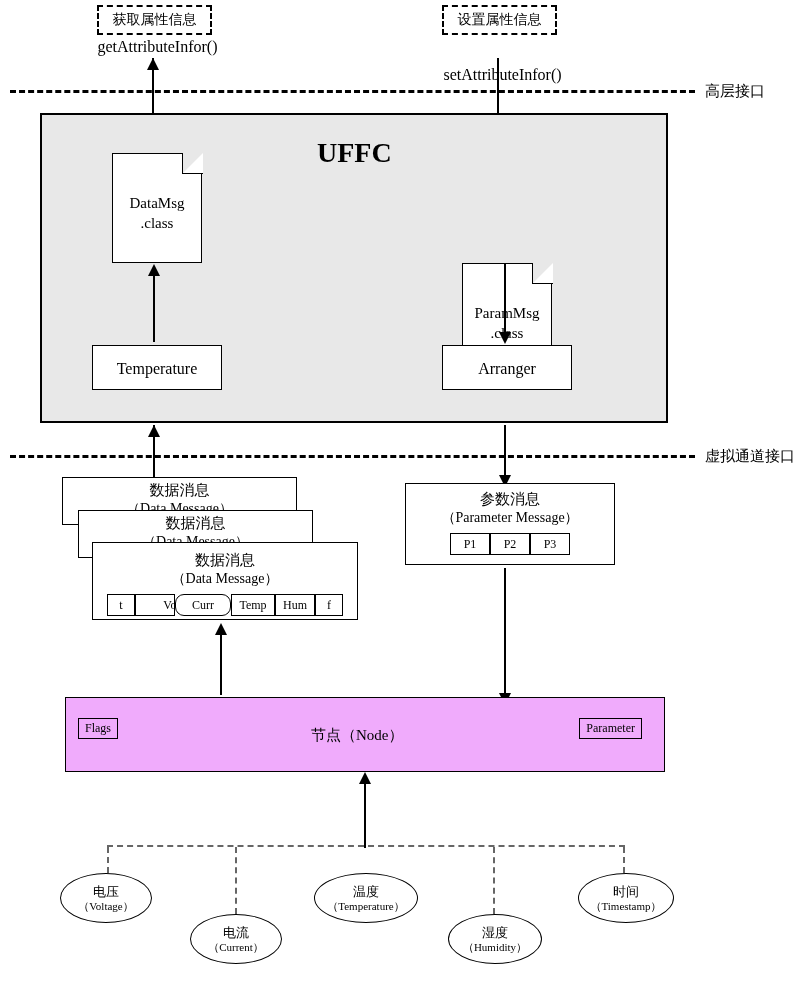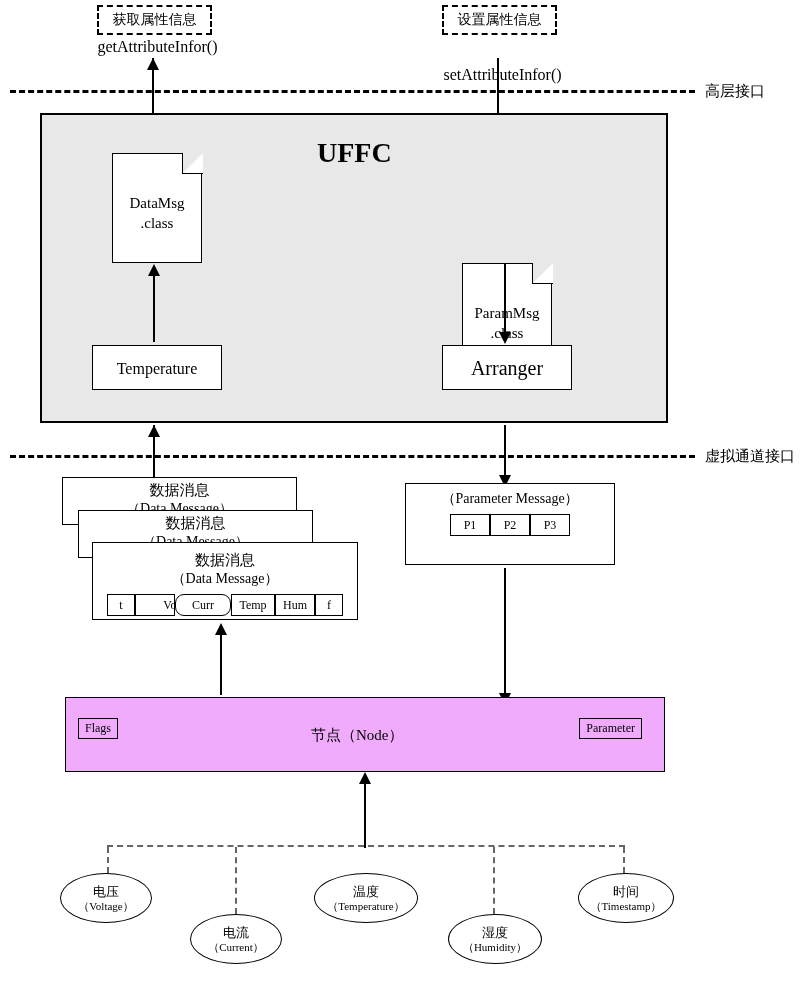--- a/index.html
+++ b/index.html
@@ -209,21 +209,21 @@
 
   <div class="abs document" style="left:420px; top:38px; width:90px; height:110px;">
     <div class="doc-text">
       <span>ParamMsg</span><br>
       <span>.class</span>
     </div>
   </div>
 
   <div class="abs box" style="left:50px; top:230px; width:130px; height:45px; line-height:45px; font-size:16px;">Temperature</div>
 
-  <div class="abs box" style="left:400px; top:230px; width:130px; height:45px; line-height:45px; font-size:20px;text-align:center;">Arranger</div>
+  <div class="abs box" style="left:400px; top:230px; width:130px; height:45px; line-height:45px; font-size:16px;text-align:center;">Arranger</div>
 </div>
 
 <div class="arrow-line" style="left:153px; top:274px; width:2px; height:68px;"></div>
 <div class="arrow-head-up" style="left:148px; top:264px;"></div>
 
 <div class="arrow-line" style="left:504px; top:264px; width:2px; height:70px;"></div>
 <div class="arrow-head-down" style="left:499px; top:332px;"></div>
 
 <div class="dashed-line" style="left:10px; top:455px; width:685px;"></div>
 <div class="side-label" style="left:705px; top:447px;">虚拟通道接口</div>
@@ -249,20 +249,21 @@
     <div class="cell" style="width:28px;">t</div>
     <div class="cell" style="width:40px;padding-left:33px;">Vol</div>
     <div class="cell" style="width:56px;border-radius:9px;">Curr</div>
     <div class="cell" style="width:44px;">Temp</div>
     <div class="cell" style="width:40px;">Hum</div>
     <div class="cell" style="width:28px;">f</div>
   </div>
 </div>
 
 <div class="abs msg-box" style="left:405px; top:483px; width:210px; height:82px; padding-top:6px;">
+  <div class="msg-title-cn">参数消息</div>
   <div class="msg-title-en">（Parameter Message）</div>
   <div class="cell-row" style="margin: 6px auto 0; width: fit-content;">
     <div class="cell" style="width:40px;">P1</div>
     <div class="cell" style="width:40px;">P2</div>
     <div class="cell" style="width:40px;">P3</div>
   </div>
 </div>
 
 <div class="arrow-line" style="left:220px; top:625px; width:2px; height:70px;"></div>
 <div class="arrow-head-up" style="left:215px; top:623px;"></div>

